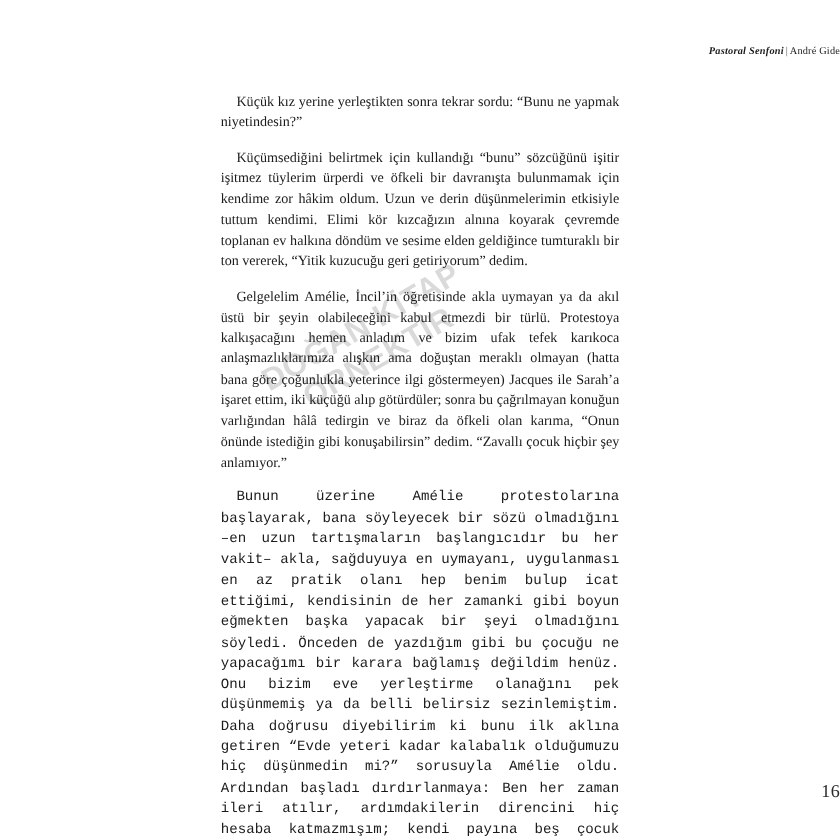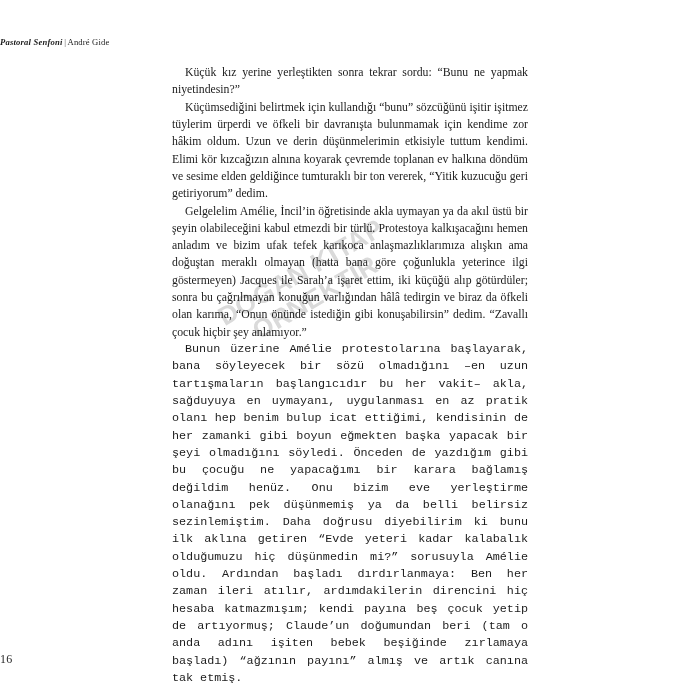--- a/index.html
+++ b/index.html
@@ -45,21 +45,21 @@
   }
   #watermark .wm-line-1 { font-size: 26px; display: block; }
   #watermark .wm-line-2 { font-size: 26px; display: block; }
 
   
   #running-head {
     position: absolute;
     top: 37px;
     left: 0;
     width: 700px;
-    text-align: left;
+    text-align: right;
     font-size: 8.6px;
     line-height: 1.2;
     letter-spacing: 0.15px;
     color: #1b1b1b;
     z-index: 2;
   }
   #running-head .rh-title {
     font-weight: 700;
     font-style: italic;
     letter-spacing: 0.2px;
@@ -77,42 +77,42 @@
 
   
   #text-block {
     position: absolute;
     left: 172px;
     top: 64px;
     width: 356px;
     z-index: 2;
   }
   #text-block p {
-    margin: 0;
+    margin: 12px;
     text-indent: 13px;
     text-align: justify;
     text-justify: inter-word;
     font-size: 11.75px;
     line-height: 17.32px;
     hyphens: manual;
     word-spacing: -0.1px;
   }
   #text-block p:last-child {
     text-align-last: left;
     font-family: Liberation Mono, monospace;
   }
 
   
   #folio {
     position: absolute;
     top: 652px;
     left: 0;
     width: 700px;
-    text-align: left;
-    font-size: 12px;
+    text-align: right;
+    font-size: 15px;
     color: #2a2a2a;
     font-variant-numeric: oldstyle-nums;
     letter-spacing: 0.3px;
     z-index: 2;
   }
 </style>
 </head>
 <body>
 
 <div id="page">

